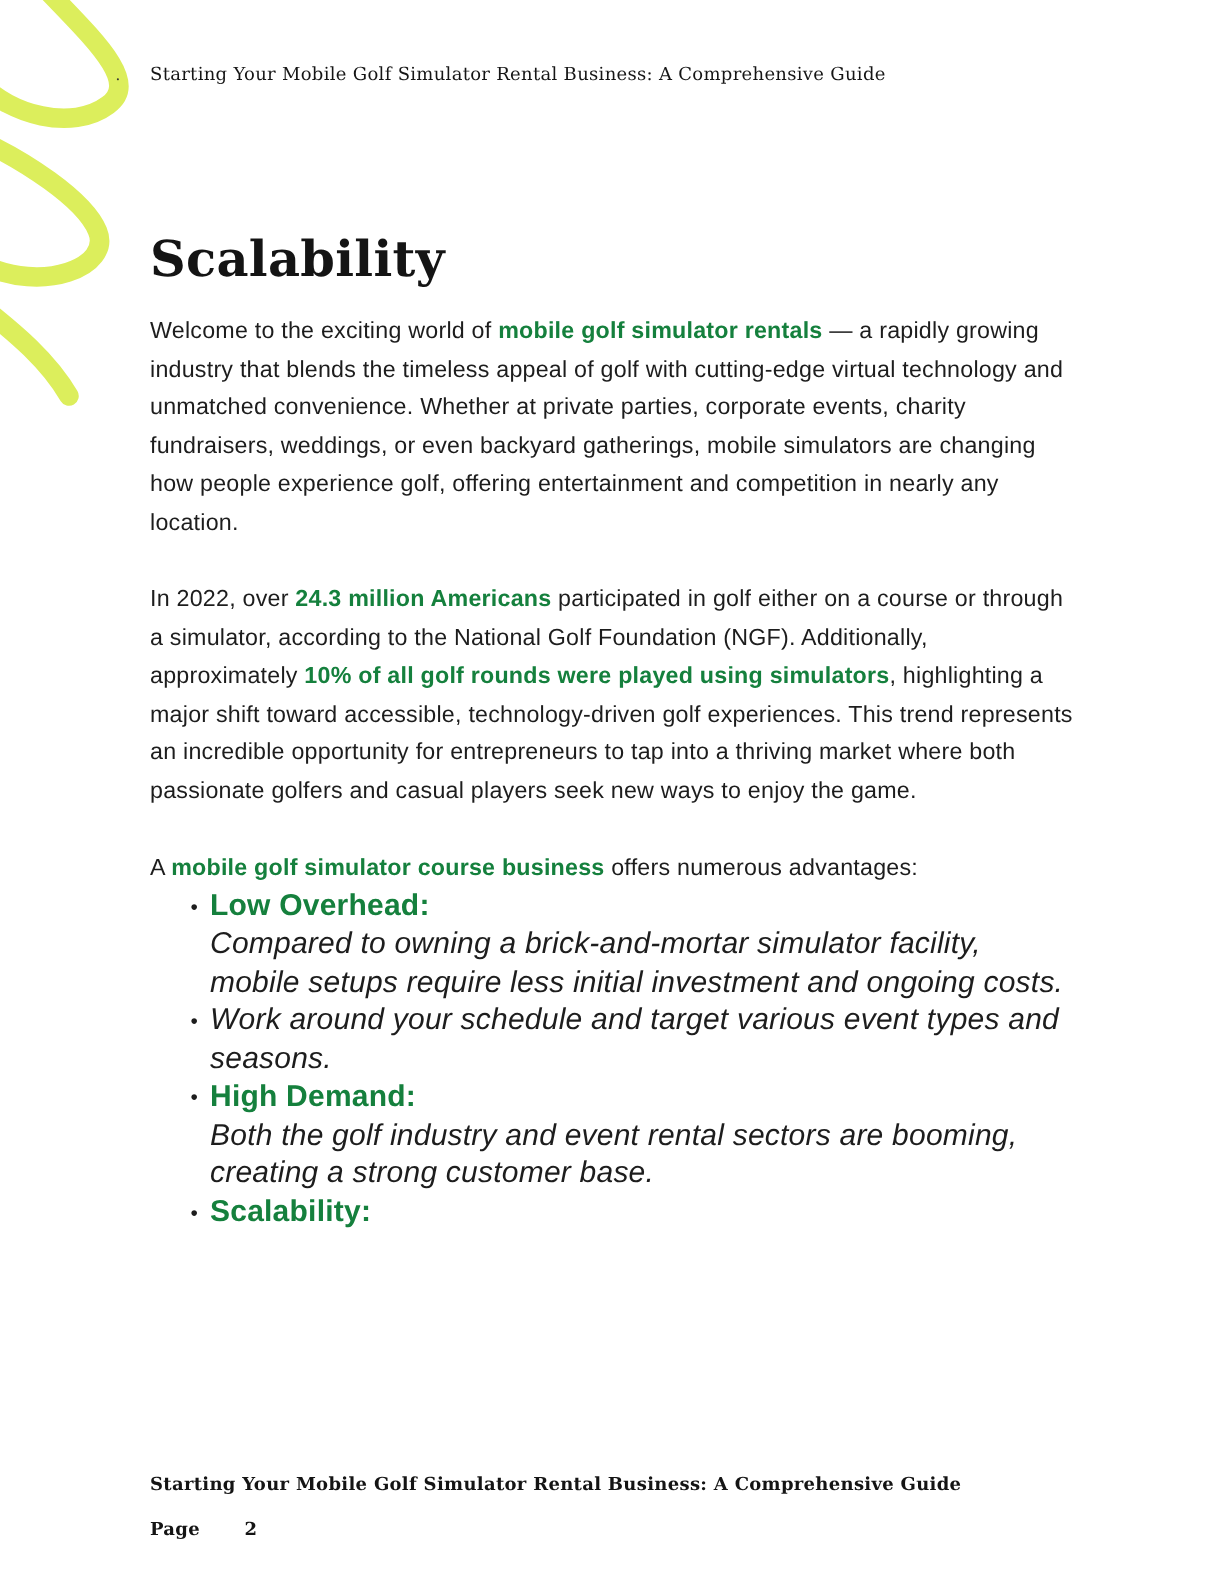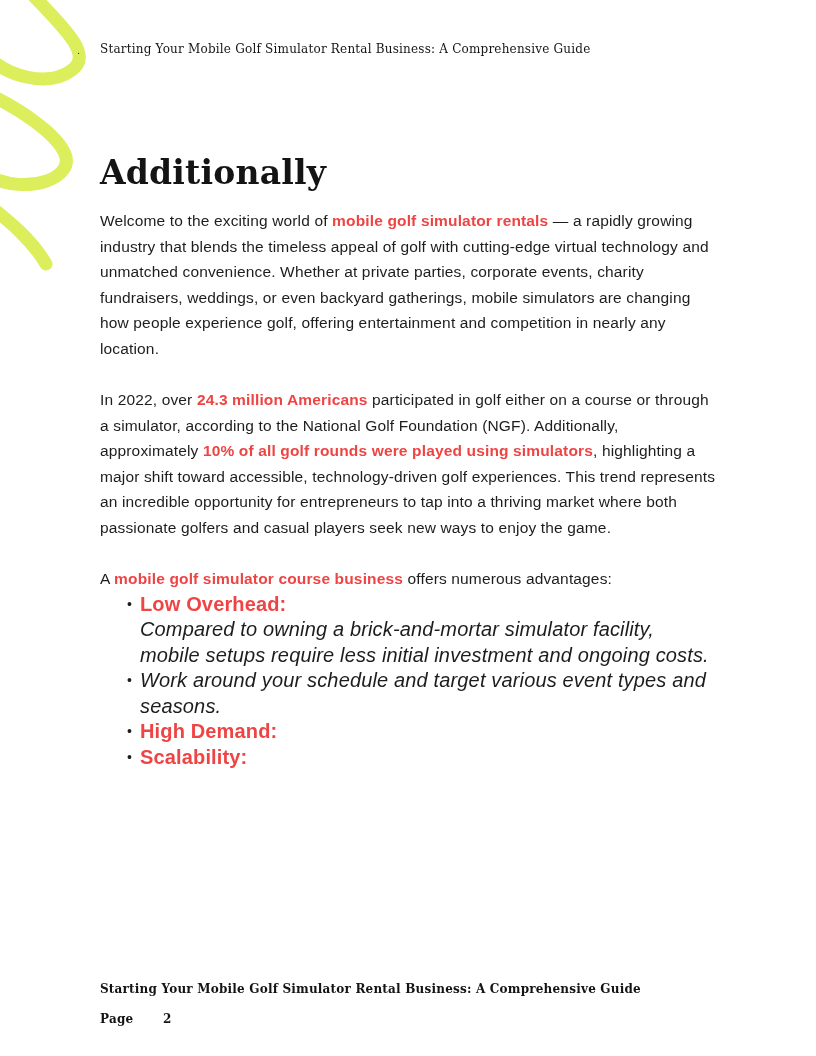--- a/index.html
+++ b/index.html
@@ -51,21 +51,21 @@
   }
   .body-copy { margin-top: 16px; }
   .body-copy p {
     font-size: 15.5px;
     line-height: 25.5px;
     letter-spacing: 0.15px;
     margin-bottom: 26px;
     color: #1d1d1d;
   }
   .body-copy p.tight { margin-bottom: 0; }
-  .bold, .li-label { font-weight: 700; color: #ef4444; }
+  .bold, .li-label { font-weight: 700; color: #15803d; }
   ul.advantages {
     list-style: none;
     font-size: 20px;
     line-height: 25.5px;
     letter-spacing: 0.15px;
   }
   ul.advantages li {
     position: relative;
     padding-left: 40px;
   }
@@ -108,37 +108,38 @@
              M -10 206 C 10 222, 32 240, 46 264" fill="none" stroke="#dcee5c" stroke-width="13" stroke-linecap="round"></path>
   </svg>
 
   <div class="doc">
 
     <div class="doc-header">
       <span class="header-marker">.</span>
       <span>Starting Your Mobile Golf Simulator Rental Business: A Comprehensive Guide</span>
     </div>
 
-    <h1 class="page-title">Additionally</h1>
+    <h1 class="page-title">Scalability</h1>
 
     <div class="body-copy">
       <p><span>Welcome to the exciting world of </span><span class="bold">mobile golf simulator rentals</span><span> — a rapidly growing industry that blends the timeless appeal of golf with cutting-edge virtual technology and unmatched convenience. Whether at private parties, corporate events, charity fundraisers, weddings, or even backyard gatherings, mobile simulators are changing how people experience golf, offering entertainment and competition in nearly any location.</span></p>
       <p><span>In 2022, over </span><span class="bold">24.3 million Americans</span><span> participated in golf either on a course or through a simulator, according to the National Golf Foundation (NGF). Additionally, approximately </span><span class="bold">10% of all golf rounds were played using simulators</span><span>, highlighting a major shift toward accessible, technology-driven golf experiences. This trend represents an incredible opportunity for entrepreneurs to tap into a thriving market where both passionate golfers and casual players seek new ways to enjoy the game.</span></p>
       <p class="tight"><span>A </span><span class="bold">mobile golf simulator course business</span><span> offers numerous advantages:</span></p>
 
       <ul class="advantages">
         <li>
           <span class="li-label">Low Overhead:</span>
           <span class="li-text">Compared to owning a brick-and-mortar simulator facility, mobile setups require less initial investment and ongoing costs.</span>
         </li>
         <li>
           <span class="li-text">Work around your schedule and target various event types and seasons.</span>
         </li>
         <li>
           <span class="li-label">High Demand:</span>
+          <span class="li-text">Both the golf industry and event rental sectors are booming, creating a strong customer base.</span>
         </li>
         <li>
           <span class="li-label">Scalability:</span>
         </li>
       </ul>
     </div>
 
   </div>
 
   <div class="doc-footer">

